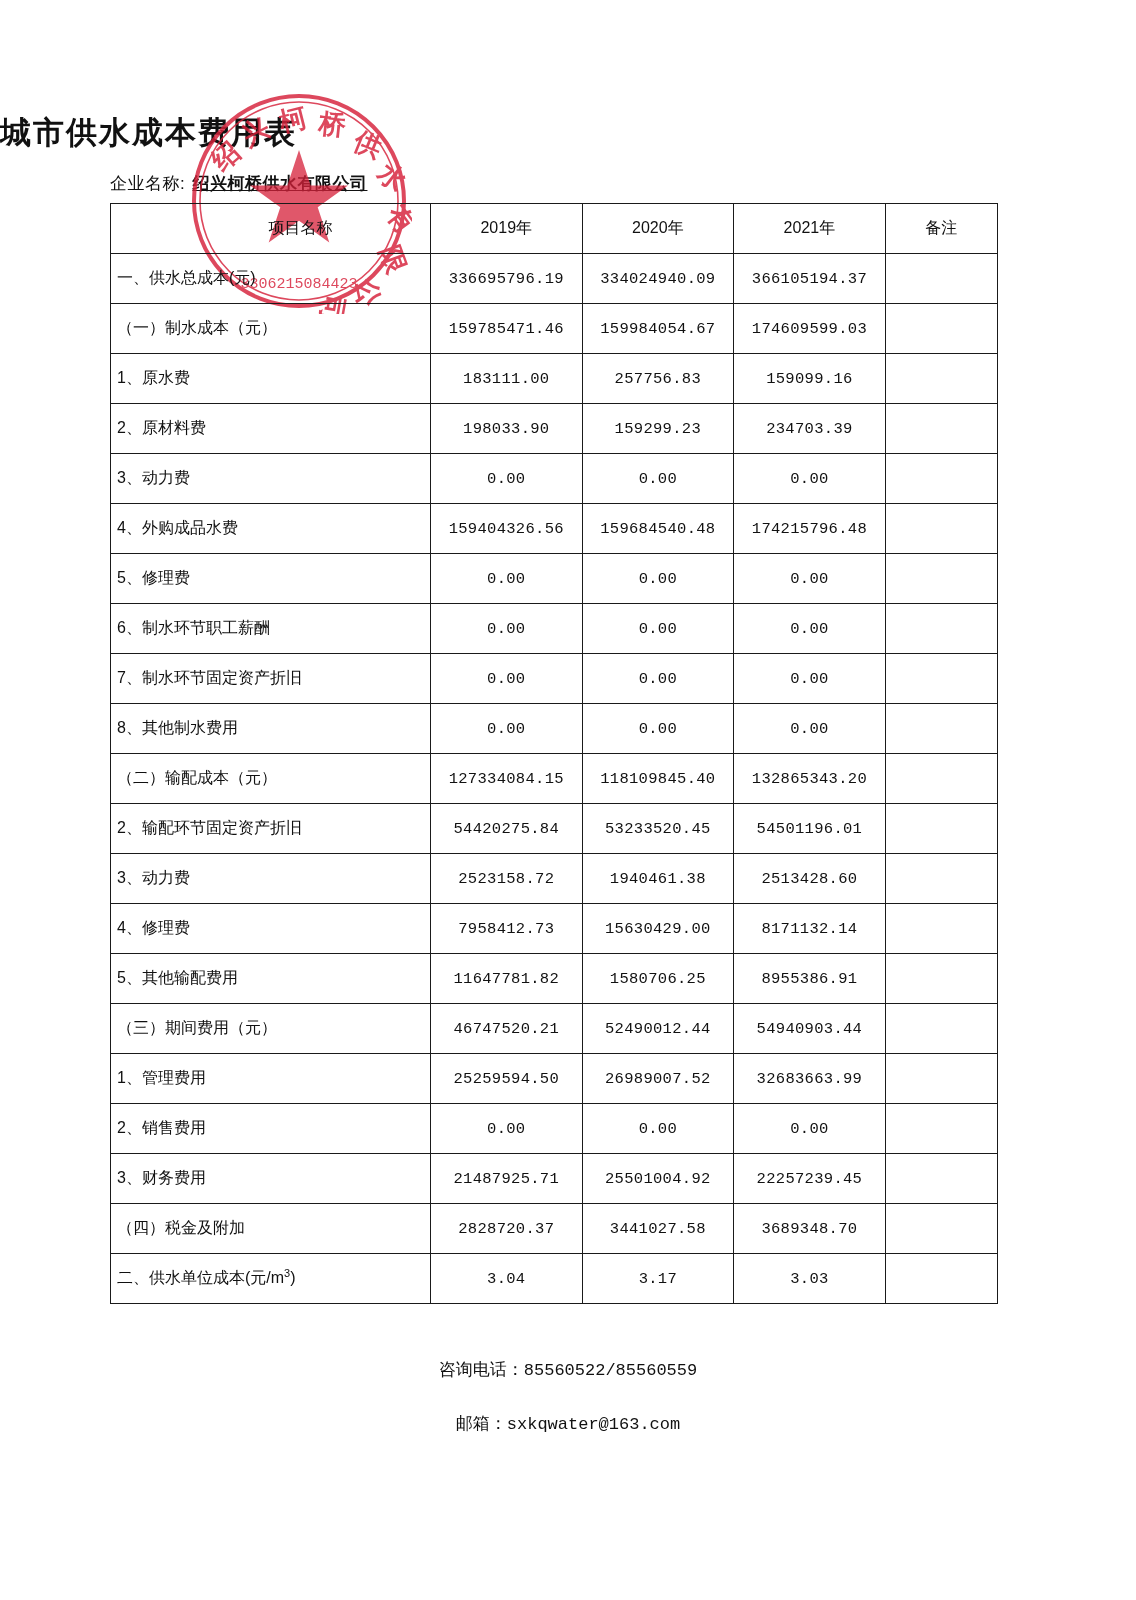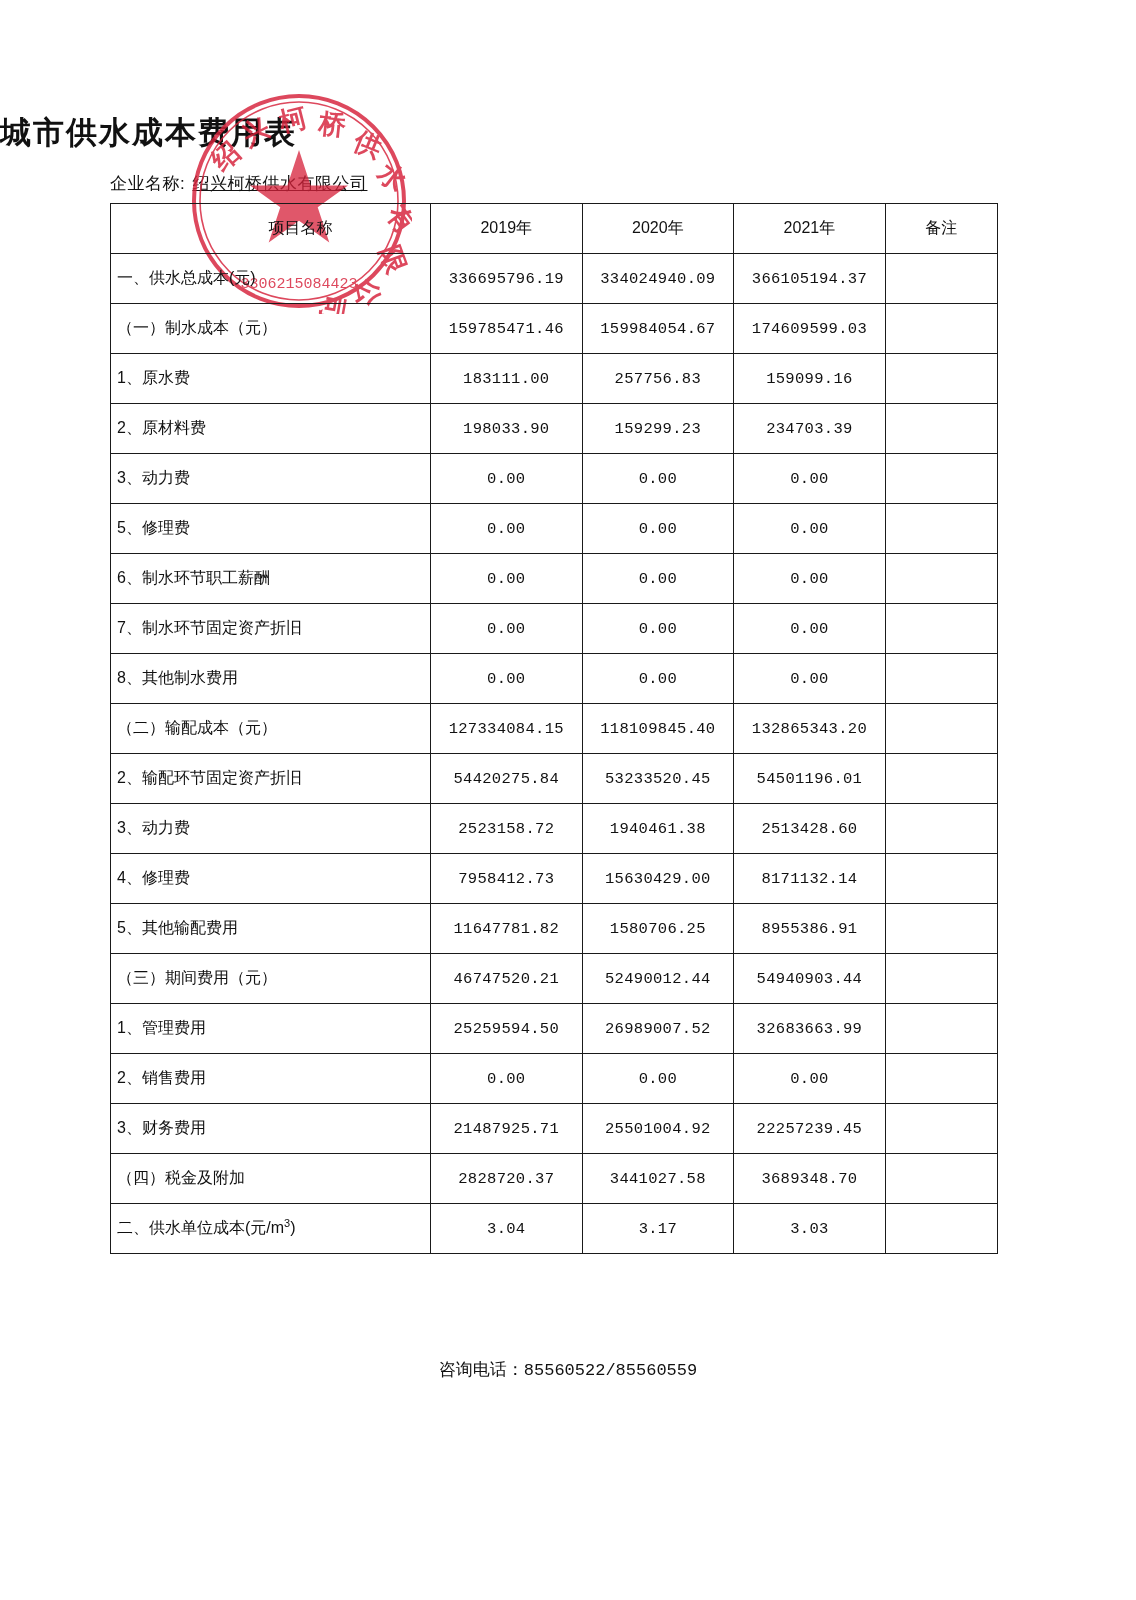--- a/index.html
+++ b/index.html
@@ -41,20 +41,21 @@
     position: absolute;
     top: 172px;
     left: 110px;
     font-size: 17px;
     font-family: "Liberation Sans", "DejaVu Sans", sans-serif;
     letter-spacing: 0.5px;
   }
   .company-line .value {
     text-decoration: underline;
     padding: 0 2px;
+    font-weight: bold;
   }
 
   
   .cost-table {
     position: absolute;
     top: 203px;
     left: 110px;
     width: 888px;
     border-collapse: collapse;
     table-layout: fixed;
@@ -208,20 +209,27 @@
         <td class="num"></td>
       </tr>
       <tr>
         <td class="lvl2">3、动力费</td>
         <td class="num">0.00</td>
         <td class="num">0.00</td>
         <td class="num">0.00</td>
         <td class="num"></td>
       </tr>
       <tr>
+        <td class="lvl2">4、外购成品水费</td>
+        <td class="num">159404326.56</td>
+        <td class="num">159684540.48</td>
+        <td class="num">174215796.48</td>
+        <td class="num"></td>
+      </tr>
+      <tr>
         <td class="lvl2">5、修理费</td>
         <td class="num">0.00</td>
         <td class="num">0.00</td>
         <td class="num">0.00</td>
         <td class="num"></td>
       </tr>
       <tr>
         <td class="lvl2">6、制水环节职工薪酬</td>
         <td class="num">0.00</td>
         <td class="num">0.00</td>
@@ -318,14 +326,17 @@
         <td class="num">3.17</td>
         <td class="num">3.03</td>
         <td class="num"></td>
       </tr>
     </tbody>
   </table>
 
   <div class="footer-line footer-phone">
     <span>咨询电话：</span><span class="mono">85560522/85560559</span>
   </div>
+  <div class="footer-line footer-mail">
+    <span>邮箱：</span><span class="mono">sxkqwater@163.com</span>
+  </div>
 
 </div>
 
 </body></html>

